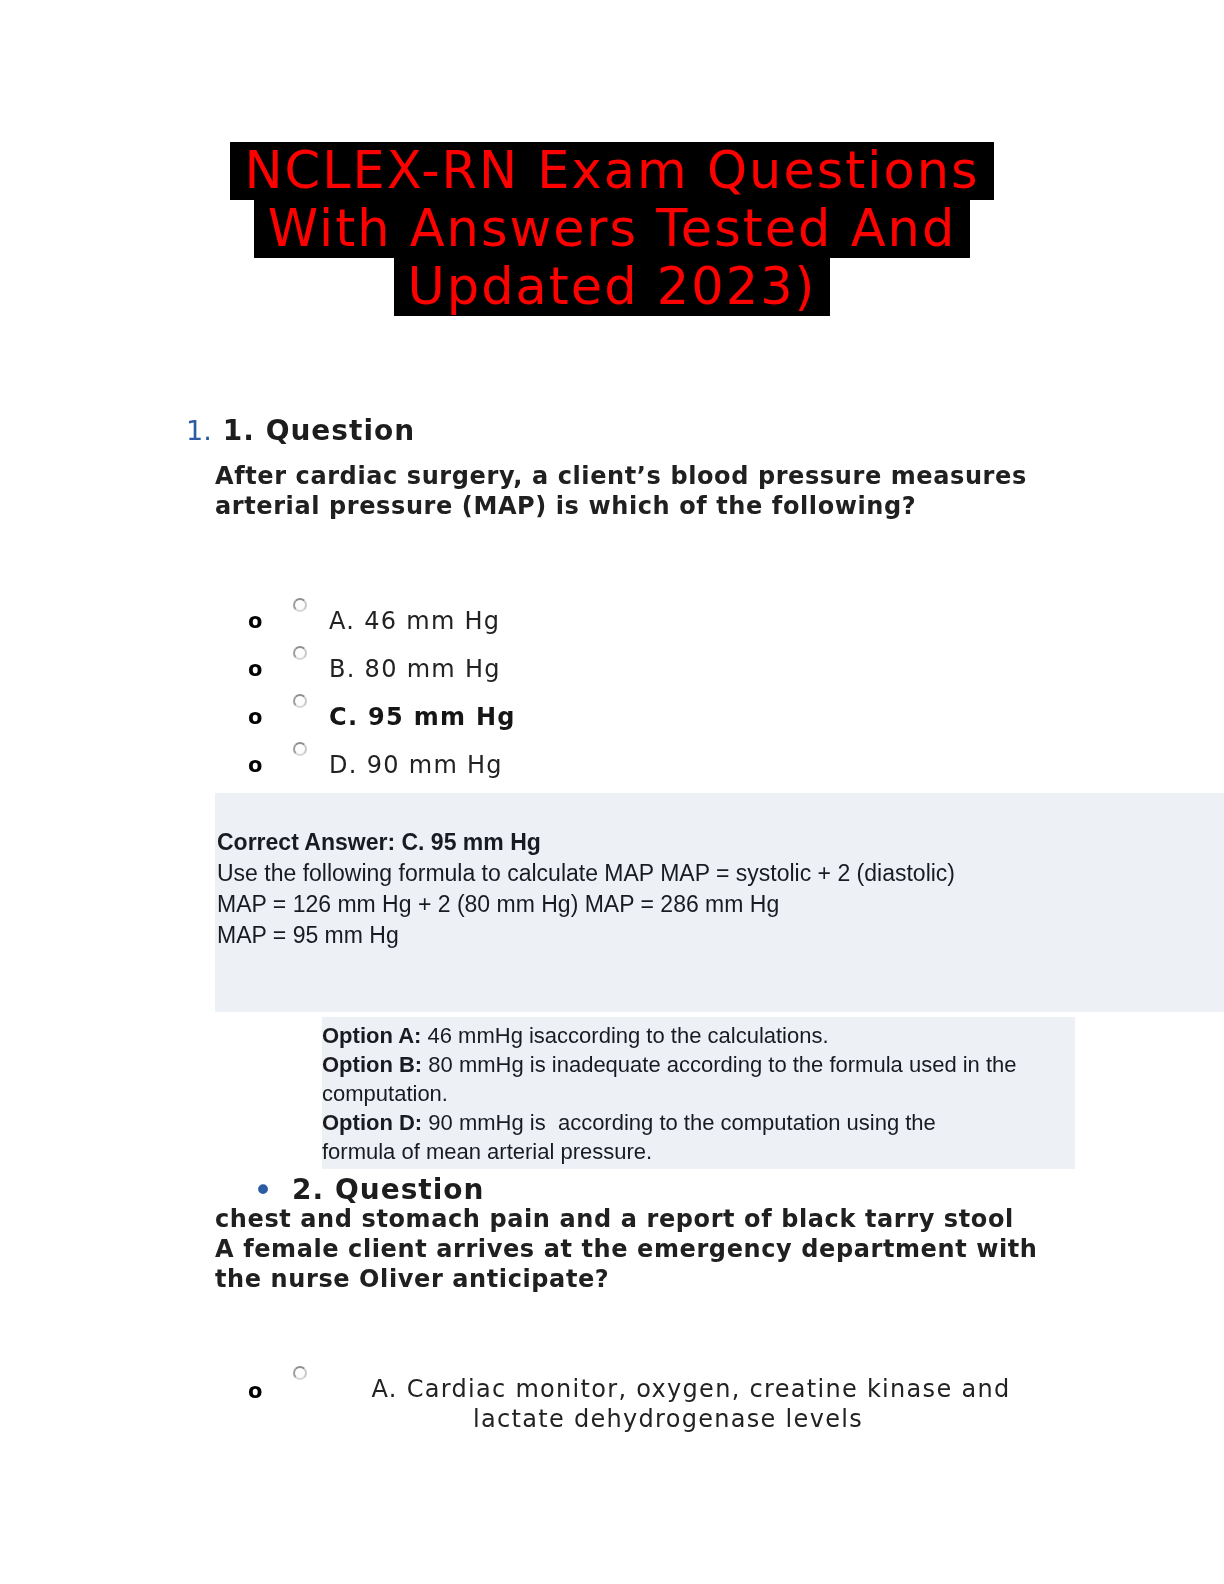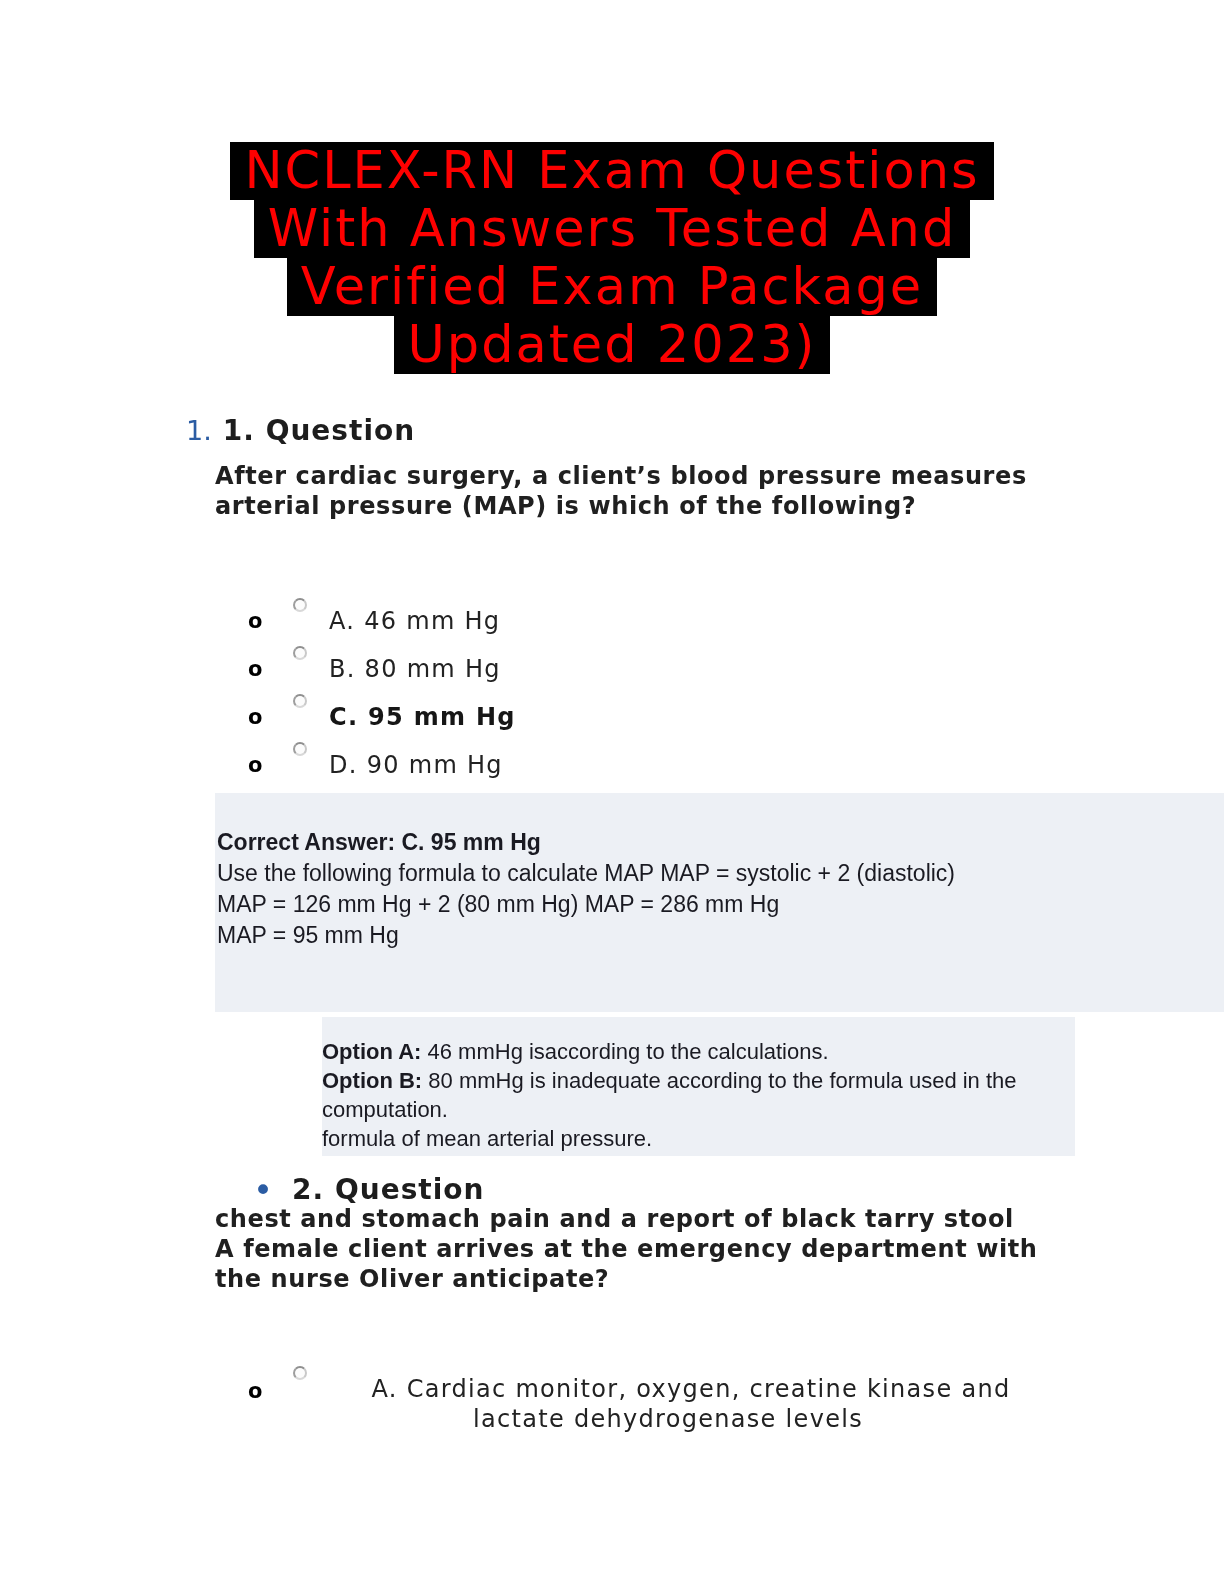--- a/index.html
+++ b/index.html
@@ -64,36 +64,35 @@
   
   .answer-box {
     position:absolute; top:793px; left:215px; width:1012px; height:219px;
     background:#edf0f5; padding:34px 16px 0 2px;
     font-family:"Liberation Sans", sans-serif;
     font-size:23px; line-height:31px; color:#1a1a22;
   }
   .ab-title { font-weight:700; }
   .expl-block {
     position:absolute; top:1017px; left:322px; width:753px;
-    background:#edf0f5; padding:20px 10px 3px 0;
+    background:#edf0f5; padding:4px 10px 3px 0;
     font-family:"Liberation Sans", sans-serif;
     font-size:22px; line-height:29px; color:#1a1a22;
   }
   .expl-label { font-weight:700; }
   .pre { white-space:pre-wrap; }
 </style>
 </head>
 <body>
 
 <div class="page">
 
   <header class="title-block">
     <span class="title-line">NCLEX-RN Exam Questions</span>
     <span class="title-line">With Answers Tested And</span>
-    <span class="title-line">Verified Exam Package</span>
     <span class="title-line">Updated 2023)</span>
   </header>
 
   <div class="q1-header">
     <span class="list-num">1.</span>
     <span class="q-heading">1. Question</span>
   </div>
 
   <div class="q-body q1-body">
     <div>After cardiac surgery, a client’s blood pressure measures</div>
@@ -127,20 +126,21 @@
     <div class="ab-title">Correct Answer: C. 95 mm Hg</div>
     <div>Use the following formula to calculate MAP MAP = systolic + 2 (diastolic)</div>
     <div>MAP = 126 mm Hg + 2 (80 mm Hg) MAP = 286 mm Hg</div>
     <div>MAP = 95 mm Hg</div>
   </div>
 
   <div class="expl-block">
     <div><span class="expl-label">Option A:</span><span class="pre"> 46 mmHg isaccording to the calculations.</span></div>
     <div><span class="expl-label">Option B:</span><span class="pre"> 80 mmHg is inadequate according to the formula used in the</span></div>
     <div><span class="expl-label"></span><span class="pre">computation.</span></div>
+    <div><span class="expl-label">Option D:</span><span class="pre"> 90 mmHg is  according to the computation using the</span></div>
     <div><span class="expl-label"></span><span class="pre">formula of mean arterial pressure.</span></div>
   </div>
 
   <div class="q2-header">
     <span class="bullet-dot">•</span>
     <span class="q-heading">2. Question</span>
   </div>
 
   <div class="q-body q2-body">
     <div>chest and stomach pain and a report of black tarry stool</div>

